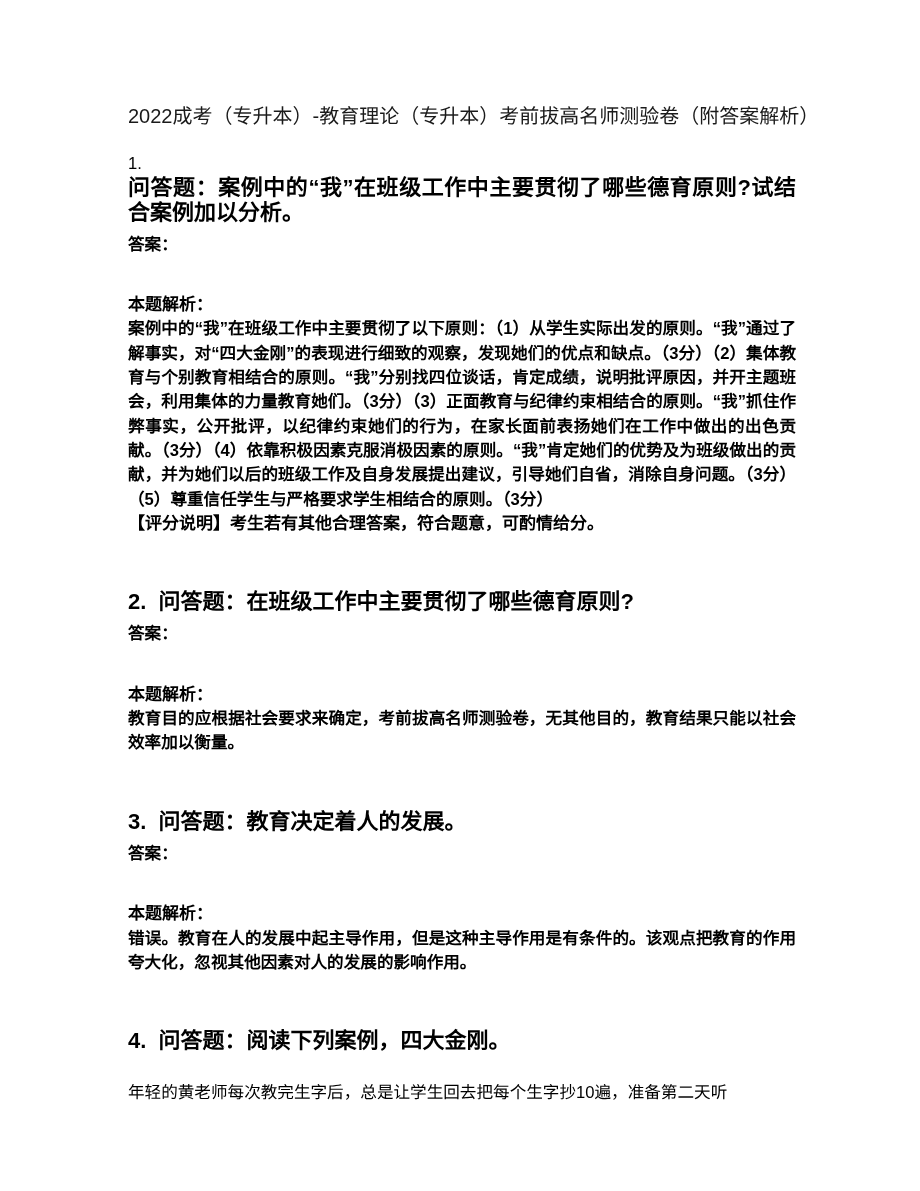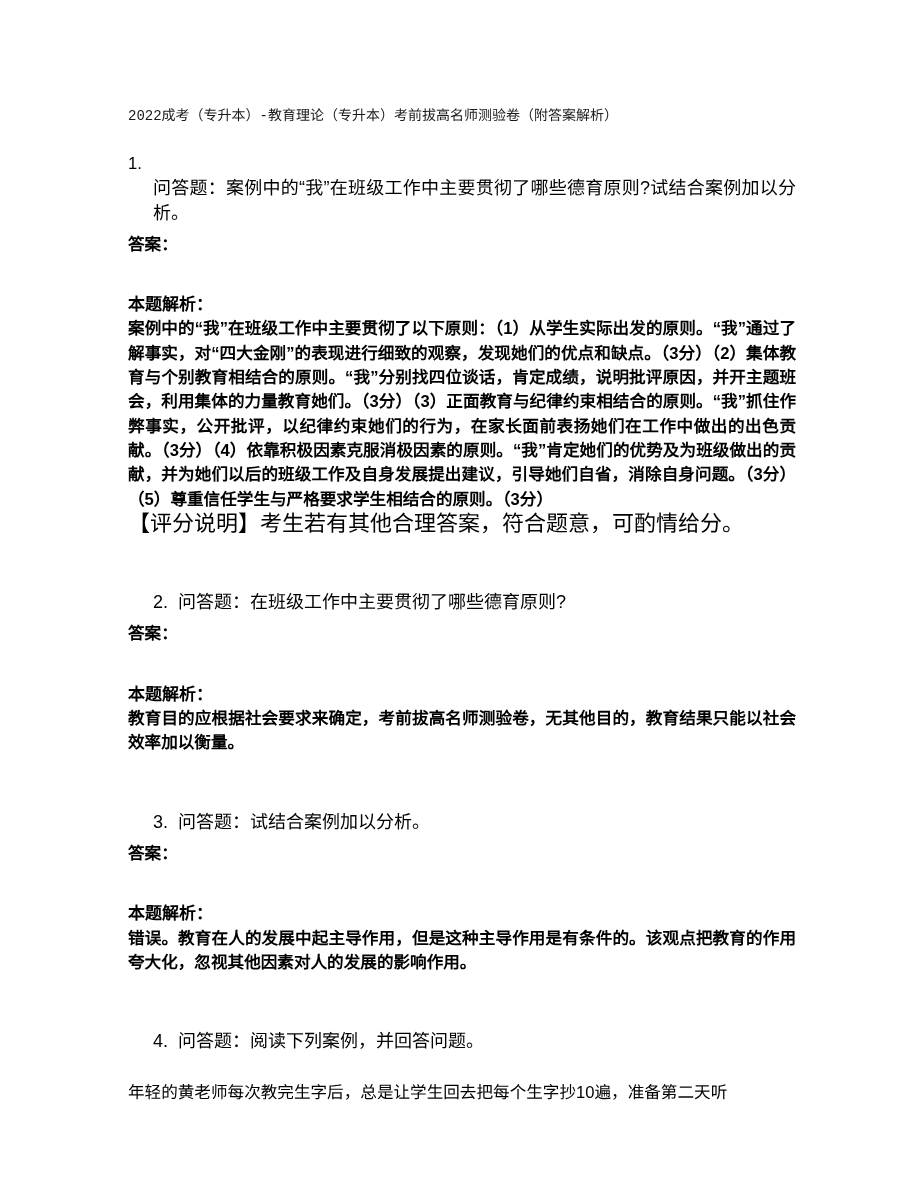--- a/index.html
+++ b/index.html
@@ -20,22 +20,22 @@
     width: 920px;
     height: 1191px;
     box-sizing: border-box;
     padding: 0;
   }
   .doc-title {
     position: absolute;
     left: 128px;
     top: 103px;
     width: 664px;
-    font-family: Liberation Mono, monospace;
-    font-size: 14px;
+    font-family: Liberation Sans, sans-serif;
+    font-size: 20px;
     font-weight: 400;
     line-height: 26px;
     letter-spacing: 0px;
     white-space: nowrap;
     color: #1a1a1a;
   }
   .content {
     position: absolute;
     left: 128px;
     top: 152px;
@@ -52,26 +52,25 @@
     text-align: justify;
     text-justify: inter-ideograph;
     word-break: break-all;
   }
   .q-num-line {
     font-size: 16.6px;
     line-height: 24.3px;
     font-weight: 400;
   }
   .q-text {
-    font-weight: 400;
-    font-size: 18px;
+    font-weight: 700;
+    font-size: 22px;
     line-height: 24.3px;
     text-align: justify;
     word-break: break-all;
-    margin-left: 25px;
   }
   .answer-label {
     font-weight: 700;
     font-size: 16.6px;
     line-height: 24.3px;
     margin-top: 8px;
   }
   .analysis-label {
     font-weight: 700;
     font-size: 17px;
@@ -79,22 +78,22 @@
     margin-top: 36px;
   }
   .analysis-body {
     font-weight: 700;
     font-size: 16.6px;
     line-height: 24.3px;
     text-align: justify;
     word-break: break-all;
   }
   .scoring-note {
-    font-weight: 400;
-    font-size: 22px;
+    font-weight: 700;
+    font-size: 17px;
     line-height: 24.3px;
     word-break: break-all;
   }
   .case-text {
     font-weight: 400;
     font-size: 16.6px;
     line-height: 24.3px;
     margin-top: 28px;
     white-space: nowrap;
     overflow: hidden;
@@ -127,30 +126,30 @@
       </div>
       <div class="answer-label line">答案：</div>
       <div class="analysis-label line">本题解析：</div>
       <div class="analysis-body line">教育目的应根据社会要求来确定，考前拔高名师测验卷，无其他目的，教育结果只能以社会效率加以衡量。</div>
     </div>
 
     <div class="q-spacer"></div>
 
     <div class="q-block">
       <div class="q-text line">
-        <span>3.</span>&nbsp;&nbsp;<span>问答题：试结合案例加以分析。</span>
+        <span>3.</span>&nbsp;&nbsp;<span>问答题：教育决定着人的发展。</span>
       </div>
       <div class="answer-label line">答案：</div>
       <div class="analysis-label line">本题解析：</div>
       <div class="analysis-body line">错误。教育在人的发展中起主导作用，但是这种主导作用是有条件的。该观点把教育的作用夸大化，忽视其他因素对人的发展的影响作用。</div>
     </div>
 
     <div class="q-spacer"></div>
 
     <div class="q-block">
       <div class="q-text line">
-        <span>4.</span>&nbsp;&nbsp;<span>问答题：阅读下列案例，并回答问题。</span>
+        <span>4.</span>&nbsp;&nbsp;<span>问答题：阅读下列案例，四大金刚。</span>
       </div>
       <div class="case-text line">年轻的黄老师每次教完生字后，总是让学生回去把每个生字抄10遍，准备第二天听</div>
     </div>
 
   </div>
 </div>
 
 </body></html>

